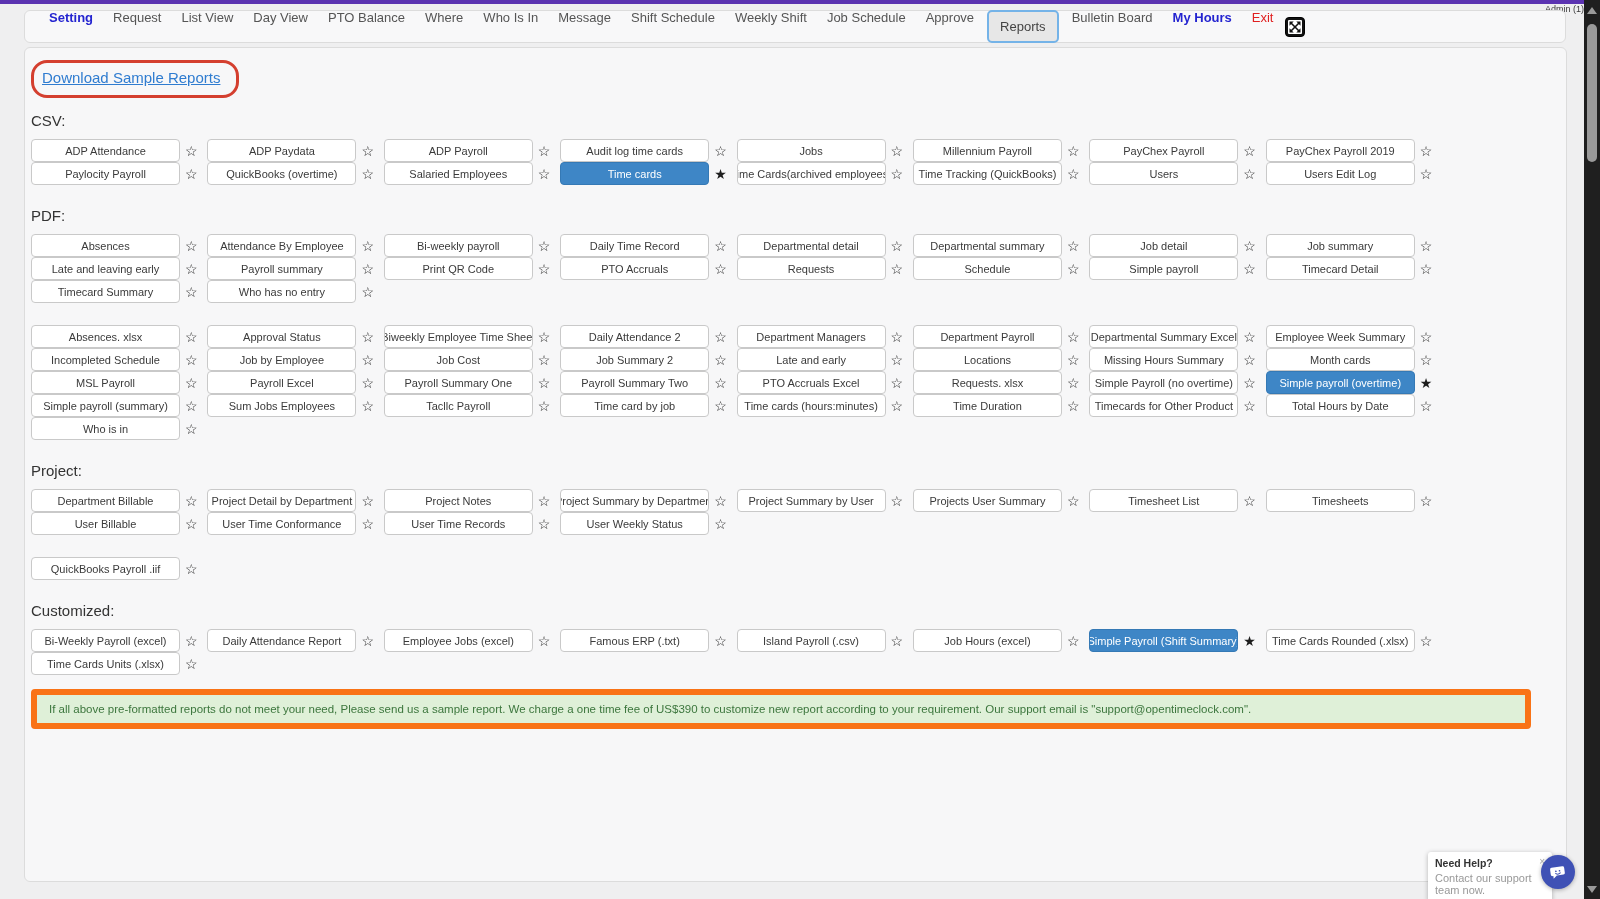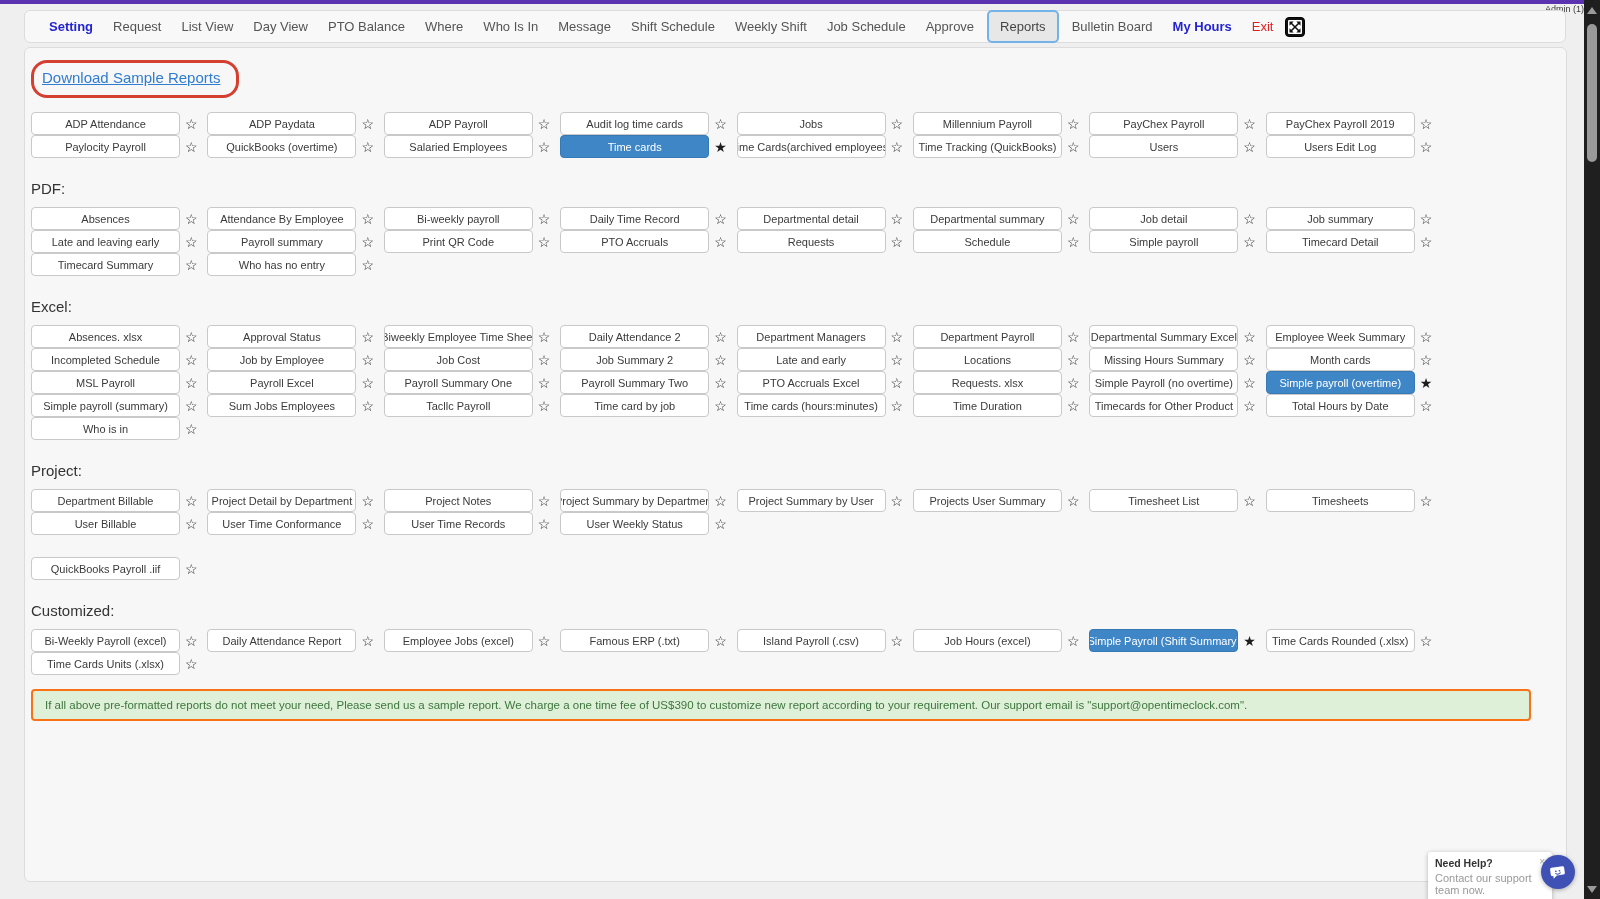--- a/index.html
+++ b/index.html
@@ -12,21 +12,21 @@
   
   .top-strip{position:absolute;left:0;top:0;width:1584px;height:4px;background:#5b33b1;}
   .admin-label{position:absolute;top:4px;right:16px;font-size:9px;color:#3a3a3a;}
 
   
   .navbar{
     position:absolute;left:24px;top:10px;width:1542px;height:33px;
     background:#f8f8f9;border:1px solid #dcdcdc;border-radius:6px;
     display:flex;align-items:center;padding-left:14px;box-sizing:border-box;
   }
-  .nav-items{display:flex;align-items:center;}
+  .nav-items{display:flex;align-items:flex-start;}
   .nav-item{padding:0 10px;font-size:13px;color:#555;cursor:pointer;white-space:nowrap;}
   .nav-item.v-link-blue{color:#2424d0;font-weight:bold;}
   .nav-item.v-exit-red{color:#e01f1f;font-weight:normal;}
   .nav-item.v-boxed{
     background:#e7e7e7;border:2px solid #74b3e8;border-radius:5px;
     padding:7px 11px;color:#444;margin:0 3px;
   }
   .fullscreen-btn{margin-left:2px;cursor:pointer;display:inline-flex;align-items:center;}
 
   
@@ -50,21 +50,21 @@
   .report-btn{
     width:149px;height:23px;background:#fff;border:1px solid #c9c9c9;border-radius:4px;
     font-size:11px;color:#3a3a3a;display:flex;align-items:center;justify-content:center;
     cursor:pointer;padding:0 4px;box-sizing:border-box;white-space:nowrap;overflow:hidden;
     font-family:inherit;
   }
   .report-btn.selected{background:#3e86c6;border-color:#3579b5;color:#fff;}
   .star{margin-left:5px;font-size:14px;line-height:1;color:#1e1e1e;cursor:pointer;}
 
   .notice-bar{
-    margin:14px 28px 0 0;background:#dff0d8;border:2px solid #f97316;border-radius:4px;
+    margin:14px 28px 0 0;background:#dff0d8;border:6px solid #f97316;border-radius:4px;
     padding:8px 12px;font-size:11.5px;color:#3c763d;
   }
 
   
   .help-tooltip{
     position:absolute;left:1428px;top:852px;width:124px;
     background:#fff;border-radius:3px;box-shadow:0 1px 5px rgba(0,0,0,.28);
     padding:5px 7px 6px 7px;z-index:5;box-sizing:border-box;
   }
   .help-title-row{display:flex;justify-content:space-between;align-items:flex-start;}
@@ -130,20 +130,21 @@
 
 <div class="content-panel">
   <div class="download-wrap">
     <span class="download-annotation">
       <a class="download-link">Download Sample Reports</a>
     </span>
   </div>
 
   <div>
       <div class="section">
+    <div class="section-title">CSV:</div>
     <div class="report-grid">
           <div class="report-cell">
     <button class="report-btn">ADP Attendance</button>
     <span class="star">☆</span>
   </div>
           <div class="report-cell">
     <button class="report-btn">ADP Paydata</button>
     <span class="star">☆</span>
   </div>
           <div class="report-cell">
@@ -275,21 +276,20 @@
     <button class="report-btn">Timecard Summary</button>
     <span class="star">☆</span>
   </div>
           <div class="report-cell">
     <button class="report-btn">Who has no entry</button>
     <span class="star">☆</span>
   </div>
         </div>
   </div>
       <div class="section">
-    <div class="section-title">Excel:</div>
     <div class="report-grid">
           <div class="report-cell">
     <button class="report-btn">Absences. xlsx</button>
     <span class="star">☆</span>
   </div>
           <div class="report-cell">
     <button class="report-btn">Approval Status</button>
     <span class="star">☆</span>
   </div>
           <div class="report-cell">

